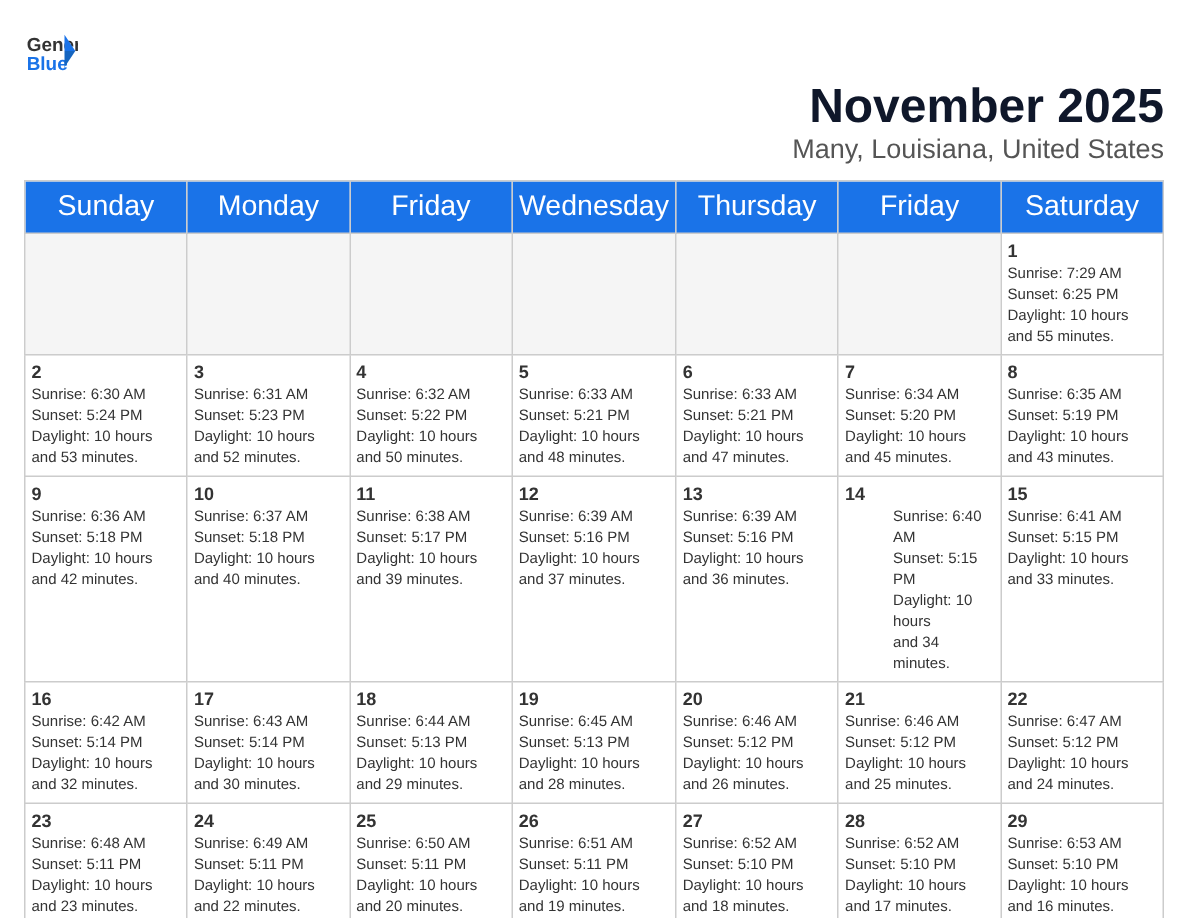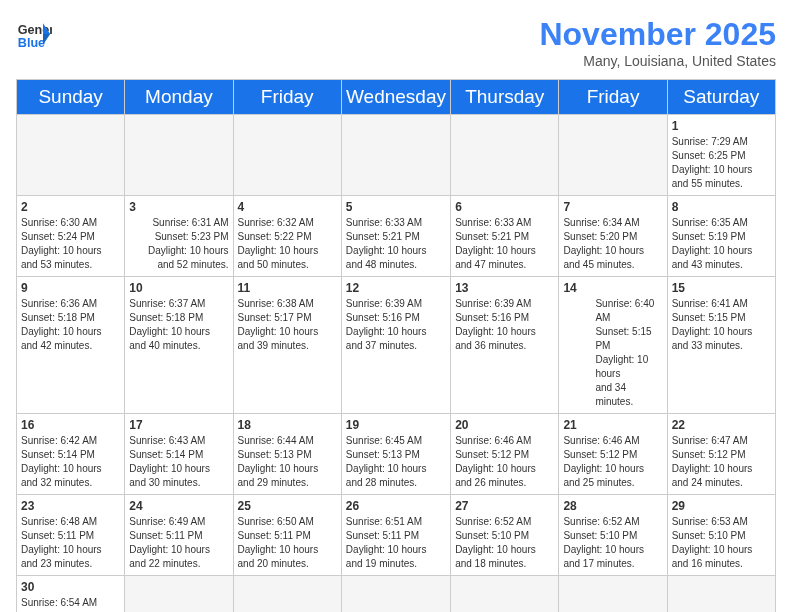--- a/index.html
+++ b/index.html
@@ -24,24 +24,25 @@
     .logo-icon {
       width: 36px;
       height: 36px;
     }
     .title-area {
       text-align: right;
     }
     .month-title {
       font-size: 32px;
       font-weight: bold;
-      color: #3b82f6;
+      color: #0f172a;
+      margin-top: 36px;
     }
     .location {
-      font-size: 14px;
+      font-size: 18px;
       color: #555;
     }
     .calendar {
       width: 100%;
       border-collapse: collapse;
       border: 1px solid #ccc;
     }
     .calendar th {
       background-color: #1a73e8;
       color: #fff;
@@ -128,21 +129,21 @@
       <tr>
         <td>
           <span class="day-number">2</span>
           <div class="day-info" style="white-space: pre-line;">Sunrise: 6:30 AM
 Sunset: 5:24 PM
 Daylight: 10 hours
 and 53 minutes.</div>
         </td>
         <td>
           <span class="day-number">3</span>
-          <div class="day-info" style="white-space: pre-line; text-align: right;">Sunrise: 6:31 AM
+          <div class="day-info" style="white-space: pre-line;">Sunrise: 6:31 AM
 Sunset: 5:23 PM
 Daylight: 10 hours
 and 52 minutes.</div>
         </td>
         <td>
           <span class="day-number">4</span>
           <div class="day-info" style="white-space: pre-line;">Sunrise: 6:32 AM
 Sunset: 5:22 PM
 Daylight: 10 hours
 and 50 minutes.</div>

